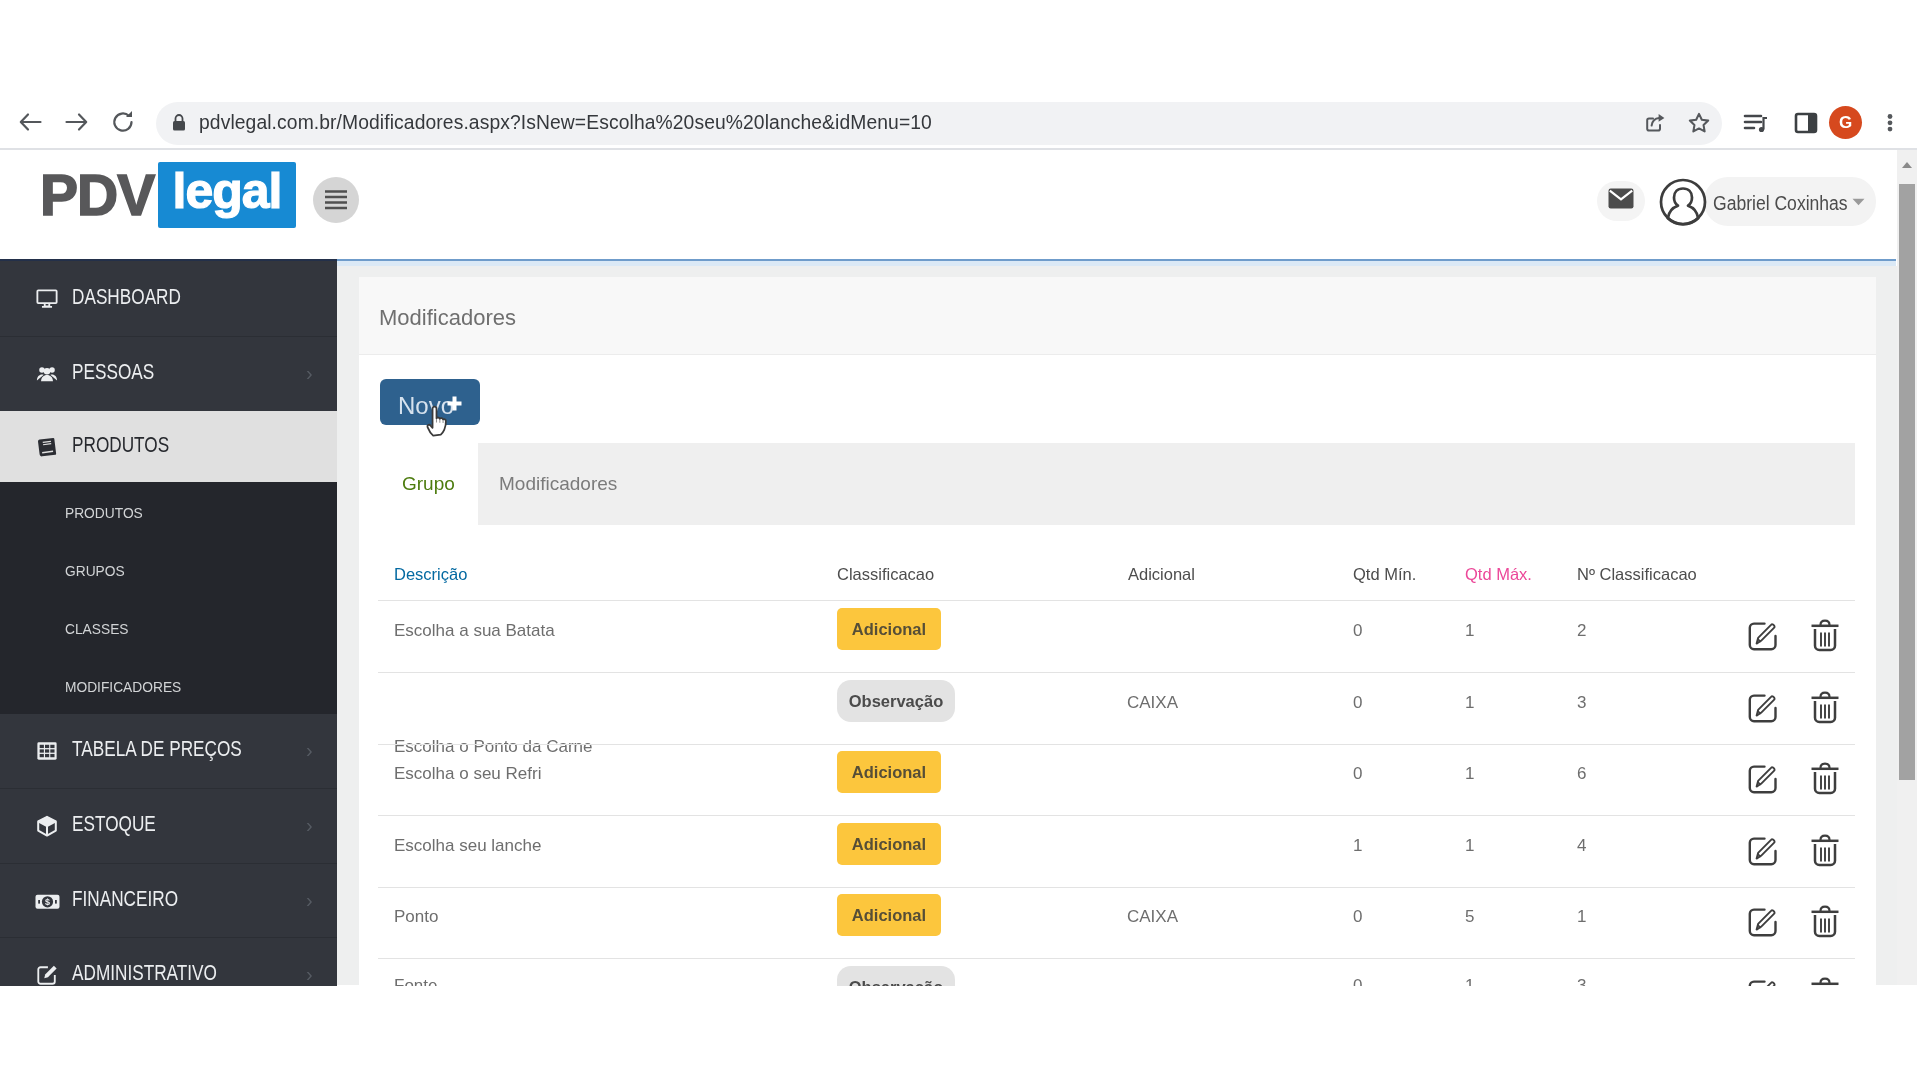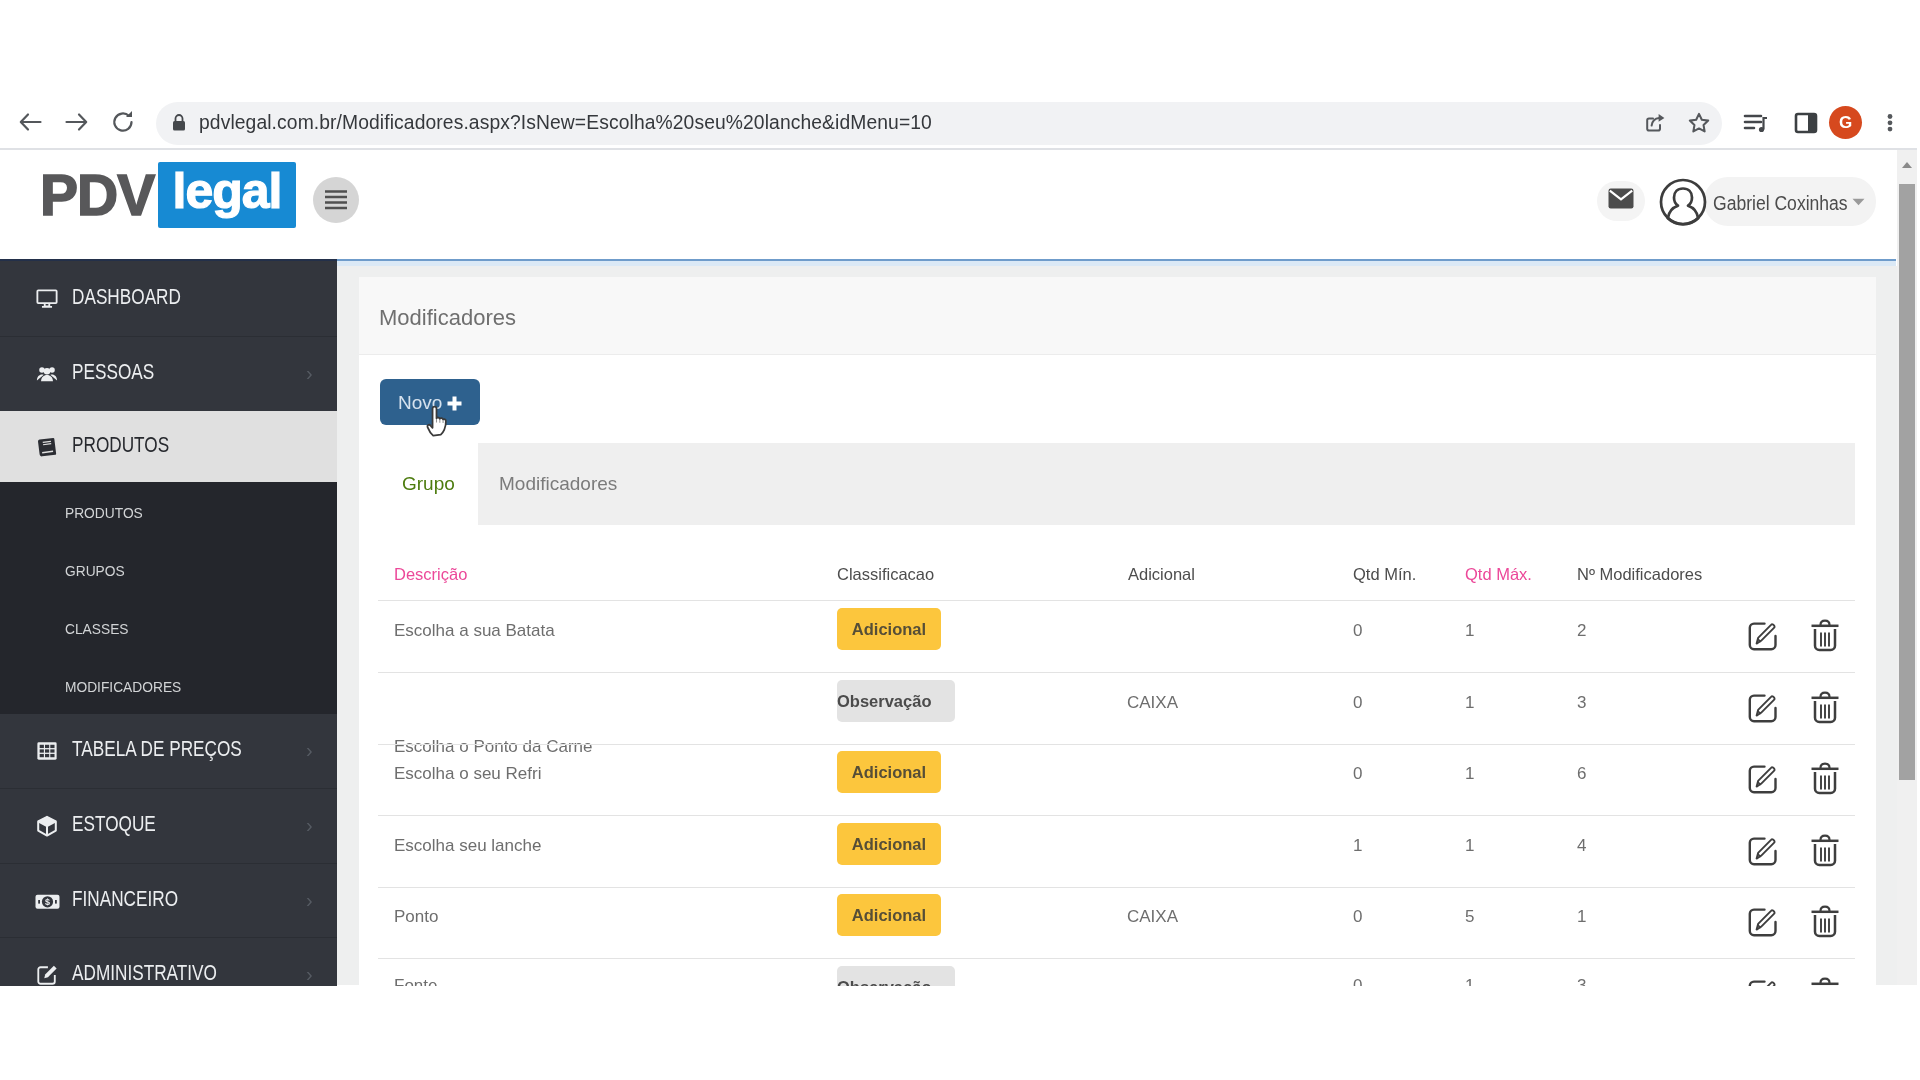--- a/index.html
+++ b/index.html
@@ -8,21 +8,21 @@
   .abs { position:absolute; }
   .sb-item { position:absolute; left:0; width:337px; }
   .sb-ico { position:absolute; left:36px; top:50%; margin-top:-11px; width:22px; height:22px; }
   .sb-txt { position:absolute; left:72px; top:50%; margin-top:-14px; font-size:21.5px; color:#eceef0; transform:scaleX(0.8); transform-origin:0 50%; white-space:nowrap; }
   .sb-chev { position:absolute; left:306px; top:50%; margin-top:-12px; font-size:20px; color:#565b63; }
   .sb-sep { position:absolute; left:0; width:337px; height:1px; background:#2b2e34; }
   .sb-sub-item { position:absolute; left:65px; width:273px; height:57px; line-height:57px; font-size:15.3px; color:#d2d4d6; transform:scaleX(0.9); transform-origin:0 50%; white-space:nowrap; }
   .row-sep { position:absolute; left:378px; width:1477px; height:1px; background:#e3e3e3; }
   .cell { position:absolute; font-size:17px; color:#6e6e6e; }
   .badge-y { position:absolute; left:837px; width:104px; height:42px; background:#fcc63d; border-radius:5px; text-align:center; line-height:42px; font-size:16.5px; font-weight:bold; color:#564e37; }
-  .badge-g { position:absolute; left:837px; width:118px; height:42px; background:#e3e3e3; border-radius:5px; text-align:left; line-height:42px; font-size:16.5px; font-weight:bold; color:#4b4b4b; }
+  .badge-g { position:absolute; left:837px; width:118px; height:42px; background:#e3e3e3; border-radius:14px; text-align:center; line-height:42px; font-size:16.5px; font-weight:bold; color:#4b4b4b; }
 </style>
 </head>
 <body>
 <div id="page">
 
   <div class="abs" id="chrome-bar" style="left:0;top:88px;width:1920px;height:62px;background:#fff;"></div>
 
   <svg class="abs" style="left:17px;top:109px;" width="26" height="26" viewBox="0 0 26 26">
     <path d="M23.5 13 H4.5 M11 5.5 L3.8 13 L11 20.5" stroke="#54575b" stroke-width="2.2" fill="none" stroke-linecap="round" stroke-linejoin="round"></path>
   </svg>
@@ -105,40 +105,40 @@
   <div class="abs" style="left:337px;top:259px;width:1559px;height:2px;background:#6f9ccb;"></div>
   <div class="abs" style="left:337px;top:261px;width:1559px;height:5px;background:#dbe9f6;"></div>
 
   <div class="abs" style="left:337px;top:266px;width:1560px;height:719px;background:#eeefef;"></div>
 
   <div class="abs" style="left:359px;top:277px;width:1517px;height:708px;background:#fff;"></div>
   <div class="abs" style="left:359px;top:277px;width:1517px;height:78px;background:#f8f8f8;border-bottom:1px solid #ececec;"></div>
   <div class="abs" style="left:379px;top:305px;font-size:22px;color:#6f6f6f;">Modificadores</div>
 
   <div class="abs" style="left:380px;top:379px;width:100px;height:46px;background:#2e618e;border-radius:6px;"></div>
-  <div class="abs" style="left:398px;top:392px;font-size:19px;color:#d6e2ee;">Novo</div>
+  <div class="abs" style="left:398px;top:392px;font-size:24px;color:#d6e2ee;">Novo</div>
   <svg class="abs" style="left:446px;top:395px;" width="17" height="17" viewBox="0 0 17 17">
       <path d="M8.5 1.5 v14 M1.5 8.5 h14" stroke="#fff" stroke-width="4"></path>
     </svg>
 
   <svg class="abs" style="left:424px;top:403px;" width="25" height="35" viewBox="0 0 24 33">
     <path d="M8.8 31 C7 29.5 4.7 26 3.4 22.8 c-.7-1.7 1.4-3 2.7-1.6 l2.1 2.3 V5.2 c0-2.6 3.8-2.6 3.8 0 v9.1 c.9-1.1 2.8-.8 3.2.5 .9-1 2.8-.6 3.1.8 1-.8 2.6-.2 2.7 1.2 .2 2.9-.5 6.2-1.6 8.8 -.9 2-1.9 3.4-3.2 4.4 z" fill="#fff" stroke="#3a3a3a" stroke-width="1.7" stroke-linejoin="round"></path>
     <path d="M12 14.5 v4 M15.2 15.3 v3.4 M18.3 16.4 v2.6" stroke="#3a3a3a" stroke-width="1" fill="none" opacity="0.55"></path>
   </svg>
 
   <div class="abs" style="left:478px;top:443px;width:1377px;height:82px;background:#efefef;"></div>
   <div class="abs" style="left:402px;top:473px;font-size:19px;color:#4d7c0f;">Grupo</div>
   <div class="abs" style="left:499px;top:473px;font-size:19px;color:#7b7b7b;">Modificadores</div>
 
-  <div class="abs" style="left:394px;top:565px;font-size:16.5px;color:#ec4899;">Descrição</div>
+  <div class="abs" style="left:394px;top:565px;font-size:16.5px;color:#0369a1;">Descrição</div>
   <div class="abs" style="left:837px;top:565px;font-size:16.5px;color:#4d4d4d;">Classificacao</div>
   <div class="abs" style="left:1128px;top:565px;font-size:16.5px;color:#4d4d4d;">Adicional</div>
   <div class="abs" style="left:1353px;top:565px;font-size:16.5px;color:#4d4d4d;">Qtd Mín.</div>
   <div class="abs" style="left:1465px;top:565px;font-size:16.5px;color:#ec4899;">Qtd Máx.</div>
-  <div class="abs" style="left:1577px;top:565px;font-size:16.5px;color:#4d4d4d;">Nº Modificadores</div>
+  <div class="abs" style="left:1577px;top:565px;font-size:16.5px;color:#4d4d4d;">Nº Classificacao</div>
 
   <div id="rows">
     <div class="row-sep" style="top:600px;"></div>
     <div class="cell" style="left:394px;top:621px;">Escolha a sua Batata</div>
     <div class="badge-y" style="top:608px;">Adicional</div>
     <div class="cell" style="left:1353px;top:621px;">0</div>
     <div class="cell" style="left:1465px;top:621px;">1</div>
     <div class="cell" style="left:1577px;top:621px;">2</div>
 
     <div class="row-sep" style="top:672px;"></div>

